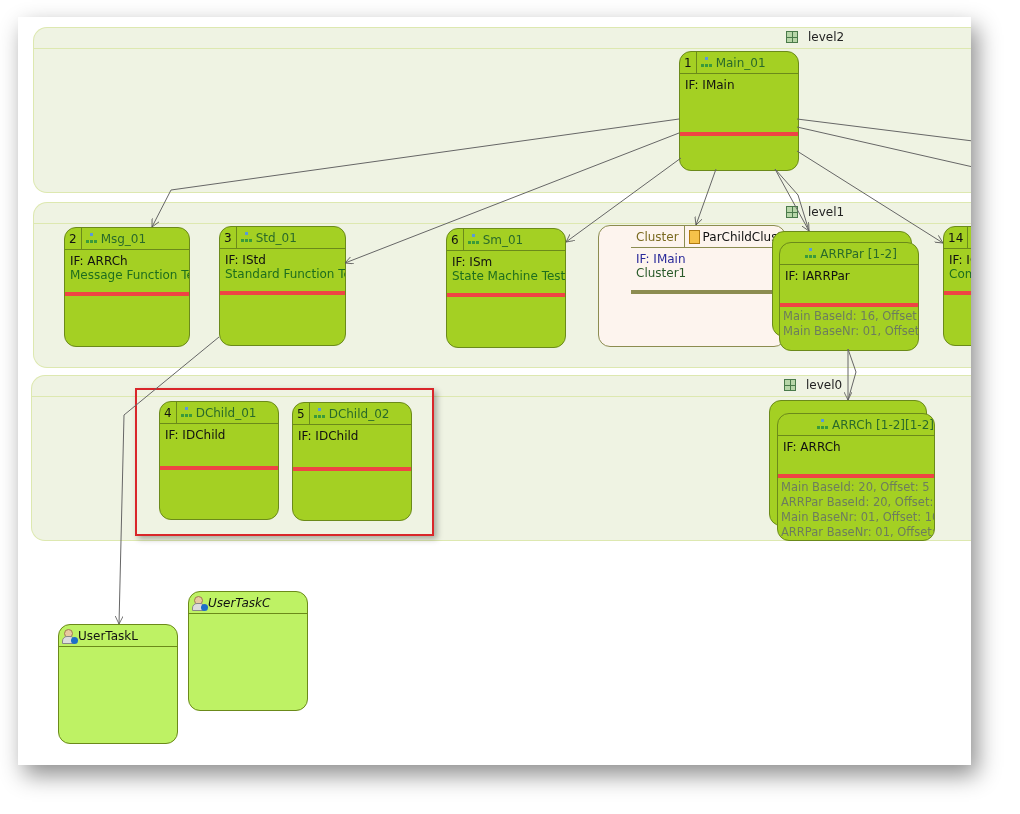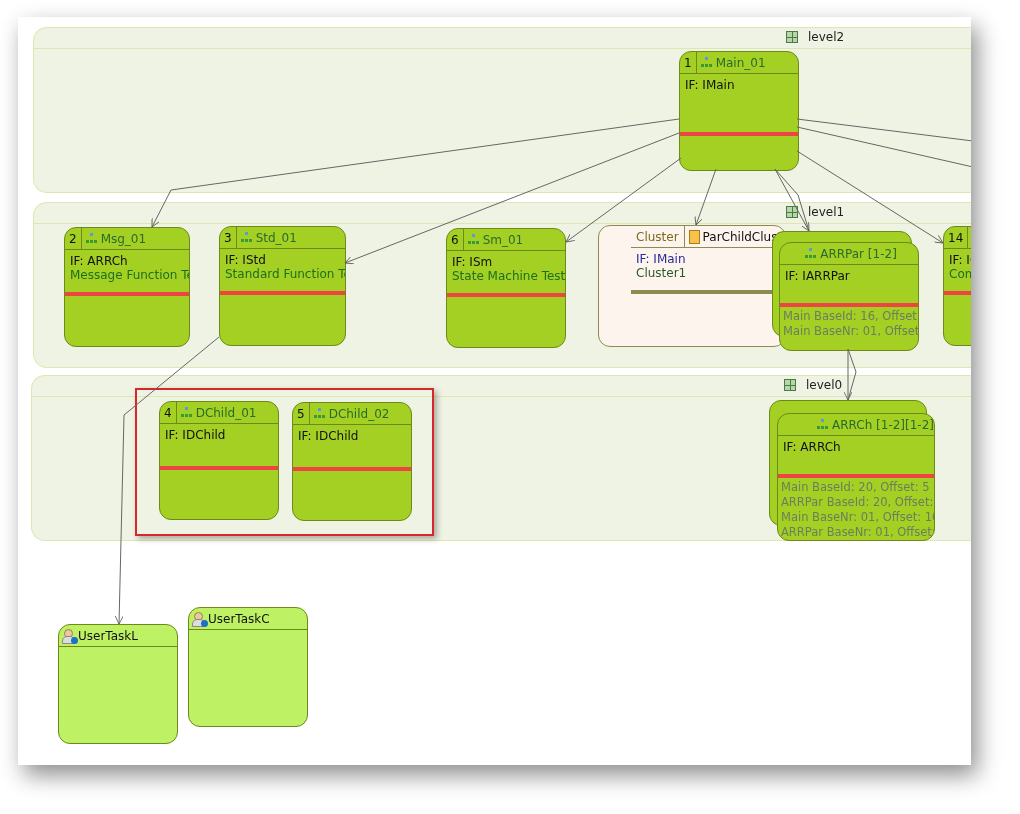--- a/index.html
+++ b/index.html
@@ -292,21 +292,21 @@
     <div class="node-head">
       <span class="user-icon">
           <span class="head"></span>
           <span class="body"></span>
           <span class="info"></span>
         </span>
       <span style="color:#111;">UserTaskL</span>
     </div>
   </div>
 
-  <div class="node user" style="left:170px; top:590px; width:118px; height:118px;">
+  <div class="node user" style="left:170px; top:574px; width:118px; height:118px;font-style:italic;">
     <div class="node-head">
       <span class="user-icon">
           <span class="head"></span>
           <span class="body"></span>
           <span class="info"></span>
         </span>
       <span style="color:#111;">UserTaskC</span>
     </div>
   </div>
 

